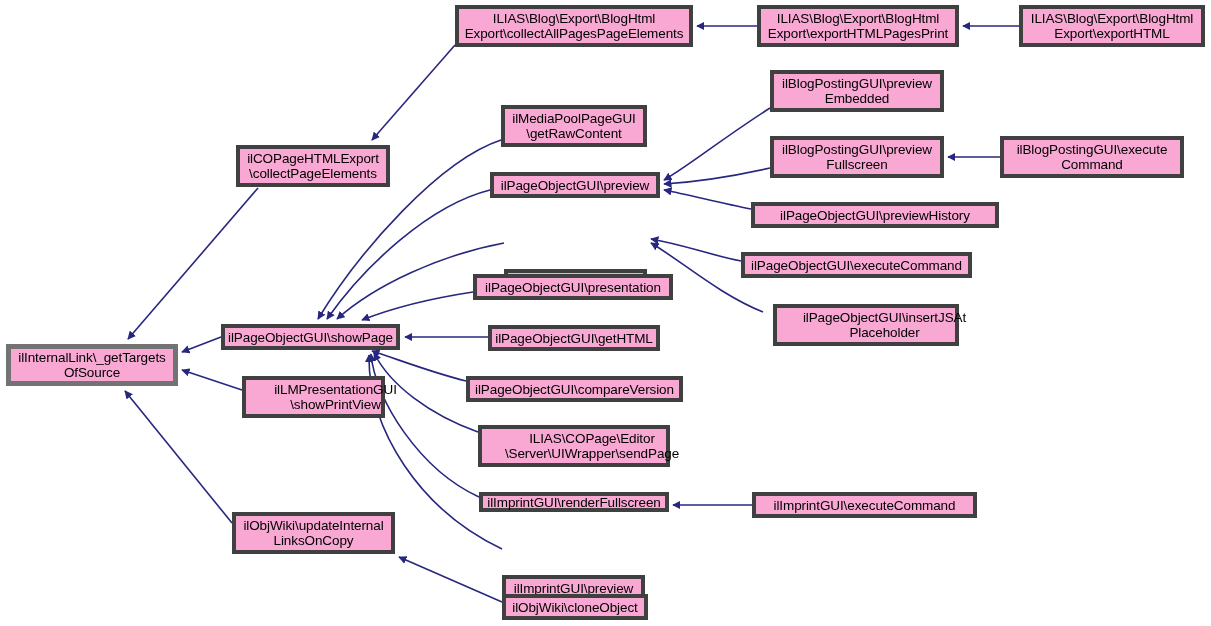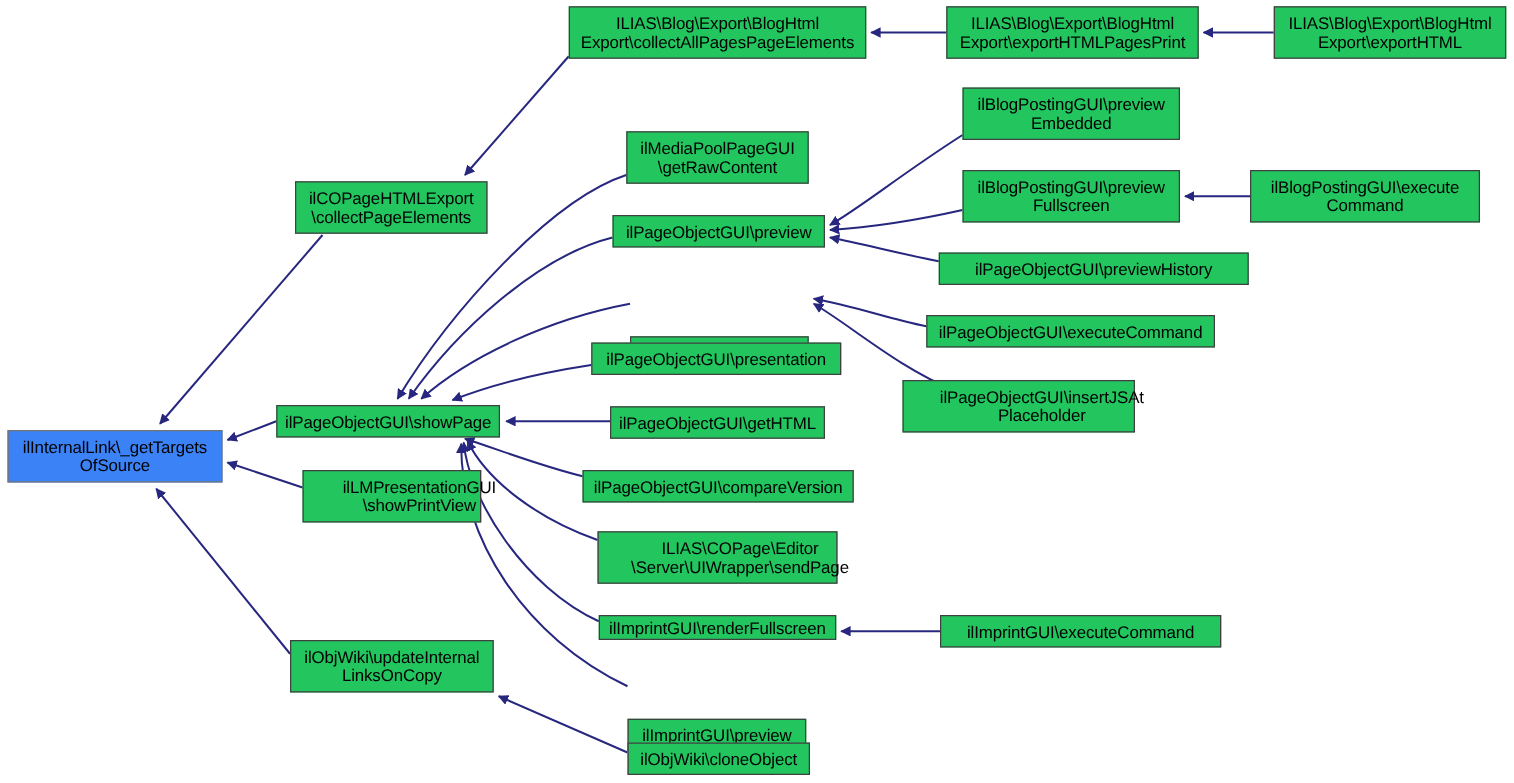--- a/index.html
+++ b/index.html
@@ -1,25 +1,25 @@
 <!DOCTYPE html>
 <html><head>
 <meta charset="utf-8">
 <style>
   html,body{margin:0;padding:0;background:#ffffff;}
   body{width:1211px;height:626px;overflow:hidden;
        font-family:"Liberation Sans","DejaVu Sans",sans-serif;}
   #graph{position:relative;width:1211px;height:626px;}
   svg.edges{position:absolute;left:0;top:0;width:1211px;height:626px;}
   .node{position:absolute;box-sizing:border-box;
-        background:#22c55e;border:1px solid #404040;
+        background:#f9a8d4;border:4px solid #404040;
         display:flex;align-items:center;justify-content:center;
         text-align:center;font-size:13.5px;line-height:15px;
         color:#000000;white-space:pre-line;letter-spacing:-0.1px;}
-  .node.root{background:#3b82f6;border:1px solid #737373;}
+  .node.root{background:#f9a8d4;border:5px solid #737373;}
 </style>
 </head>
 <body>
 
 <div id="graph">
   <svg class="edges" viewBox="0 0 1211 626" xmlns="http://www.w3.org/2000/svg">
     <defs>
       <marker id="arrow" viewBox="0 0 10 10" refX="9" refY="5" markerWidth="5.2" markerHeight="5.2" orient="auto-start-reverse">
         <path d="M 0 0 L 10 5 L 0 10 z" fill="#27277f"></path>
       </marker>
@@ -67,21 +67,21 @@
       <div class="node" style="left: 770px; top: 70px; width: 174px; height: 42px;">ilBlogPostingGUI\preview
 Embedded</div>
       <div class="node" style="left: 770px; top: 136px; width: 174px; height: 42px;">ilBlogPostingGUI\preview
 Fullscreen</div>
       <div class="node" style="left: 1000px; top: 136px; width: 184px; height: 42px;">ilBlogPostingGUI\execute
 Command</div>
       <div class="node" style="left: 490px; top: 172px; width: 170px; height: 26px;">ilPageObjectGUI\preview</div>
       <div class="node" style="left: 751px; top: 202px; width: 248px; height: 26px;">ilPageObjectGUI\previewHistory</div>
       <div class="node" style="left: 504px; top: 224px; width: 143px; height: 26px; margin-top: 45px;">ilPageObjectGUI\edit</div>
       <div class="node" style="left: 741px; top: 252px; width: 231px; height: 26px;">ilPageObjectGUI\executeCommand</div>
-      <div class="node" style="left: 722px; top: 304px; width: 186px; height: 42px; padding-left: 37px;">ilPageObjectGUI\insertJSAt
+      <div class="node" style="left: 773px; top: 304px; width: 186px; height: 42px; padding-left: 37px;">ilPageObjectGUI\insertJSAt
 Placeholder</div>
       <div class="node" style="left: 473px; top: 274px; width: 200px; height: 26px;">ilPageObjectGUI\presentation</div>
       <div class="node" style="left: 221px; top: 324px; width: 179px; height: 26px;">ilPageObjectGUI\showPage</div>
       <div class="node" style="left: 488px; top: 325px; width: 172px; height: 26px;">ilPageObjectGUI\getHTML</div>
       <div class="node" style="left: 466px; top: 376px; width: 217px; height: 26px;">ilPageObjectGUI\compareVersion</div>
       <div class="node" style="left: 242px; top: 376px; width: 143px; height: 42px; padding-left: 44px;">ilLMPresentationGUI
 \showPrintView</div>
       <div class="node" style="left: 478px; top: 425px; width: 192px; height: 42px; padding-left: 36px;">ILIAS\COPage\Editor
 \Server\UIWrapper\sendPage</div>
       <div class="node" style="left: 479px; top: 492px; width: 190px; height: 20px;">ilImprintGUI\renderFullscreen</div>

